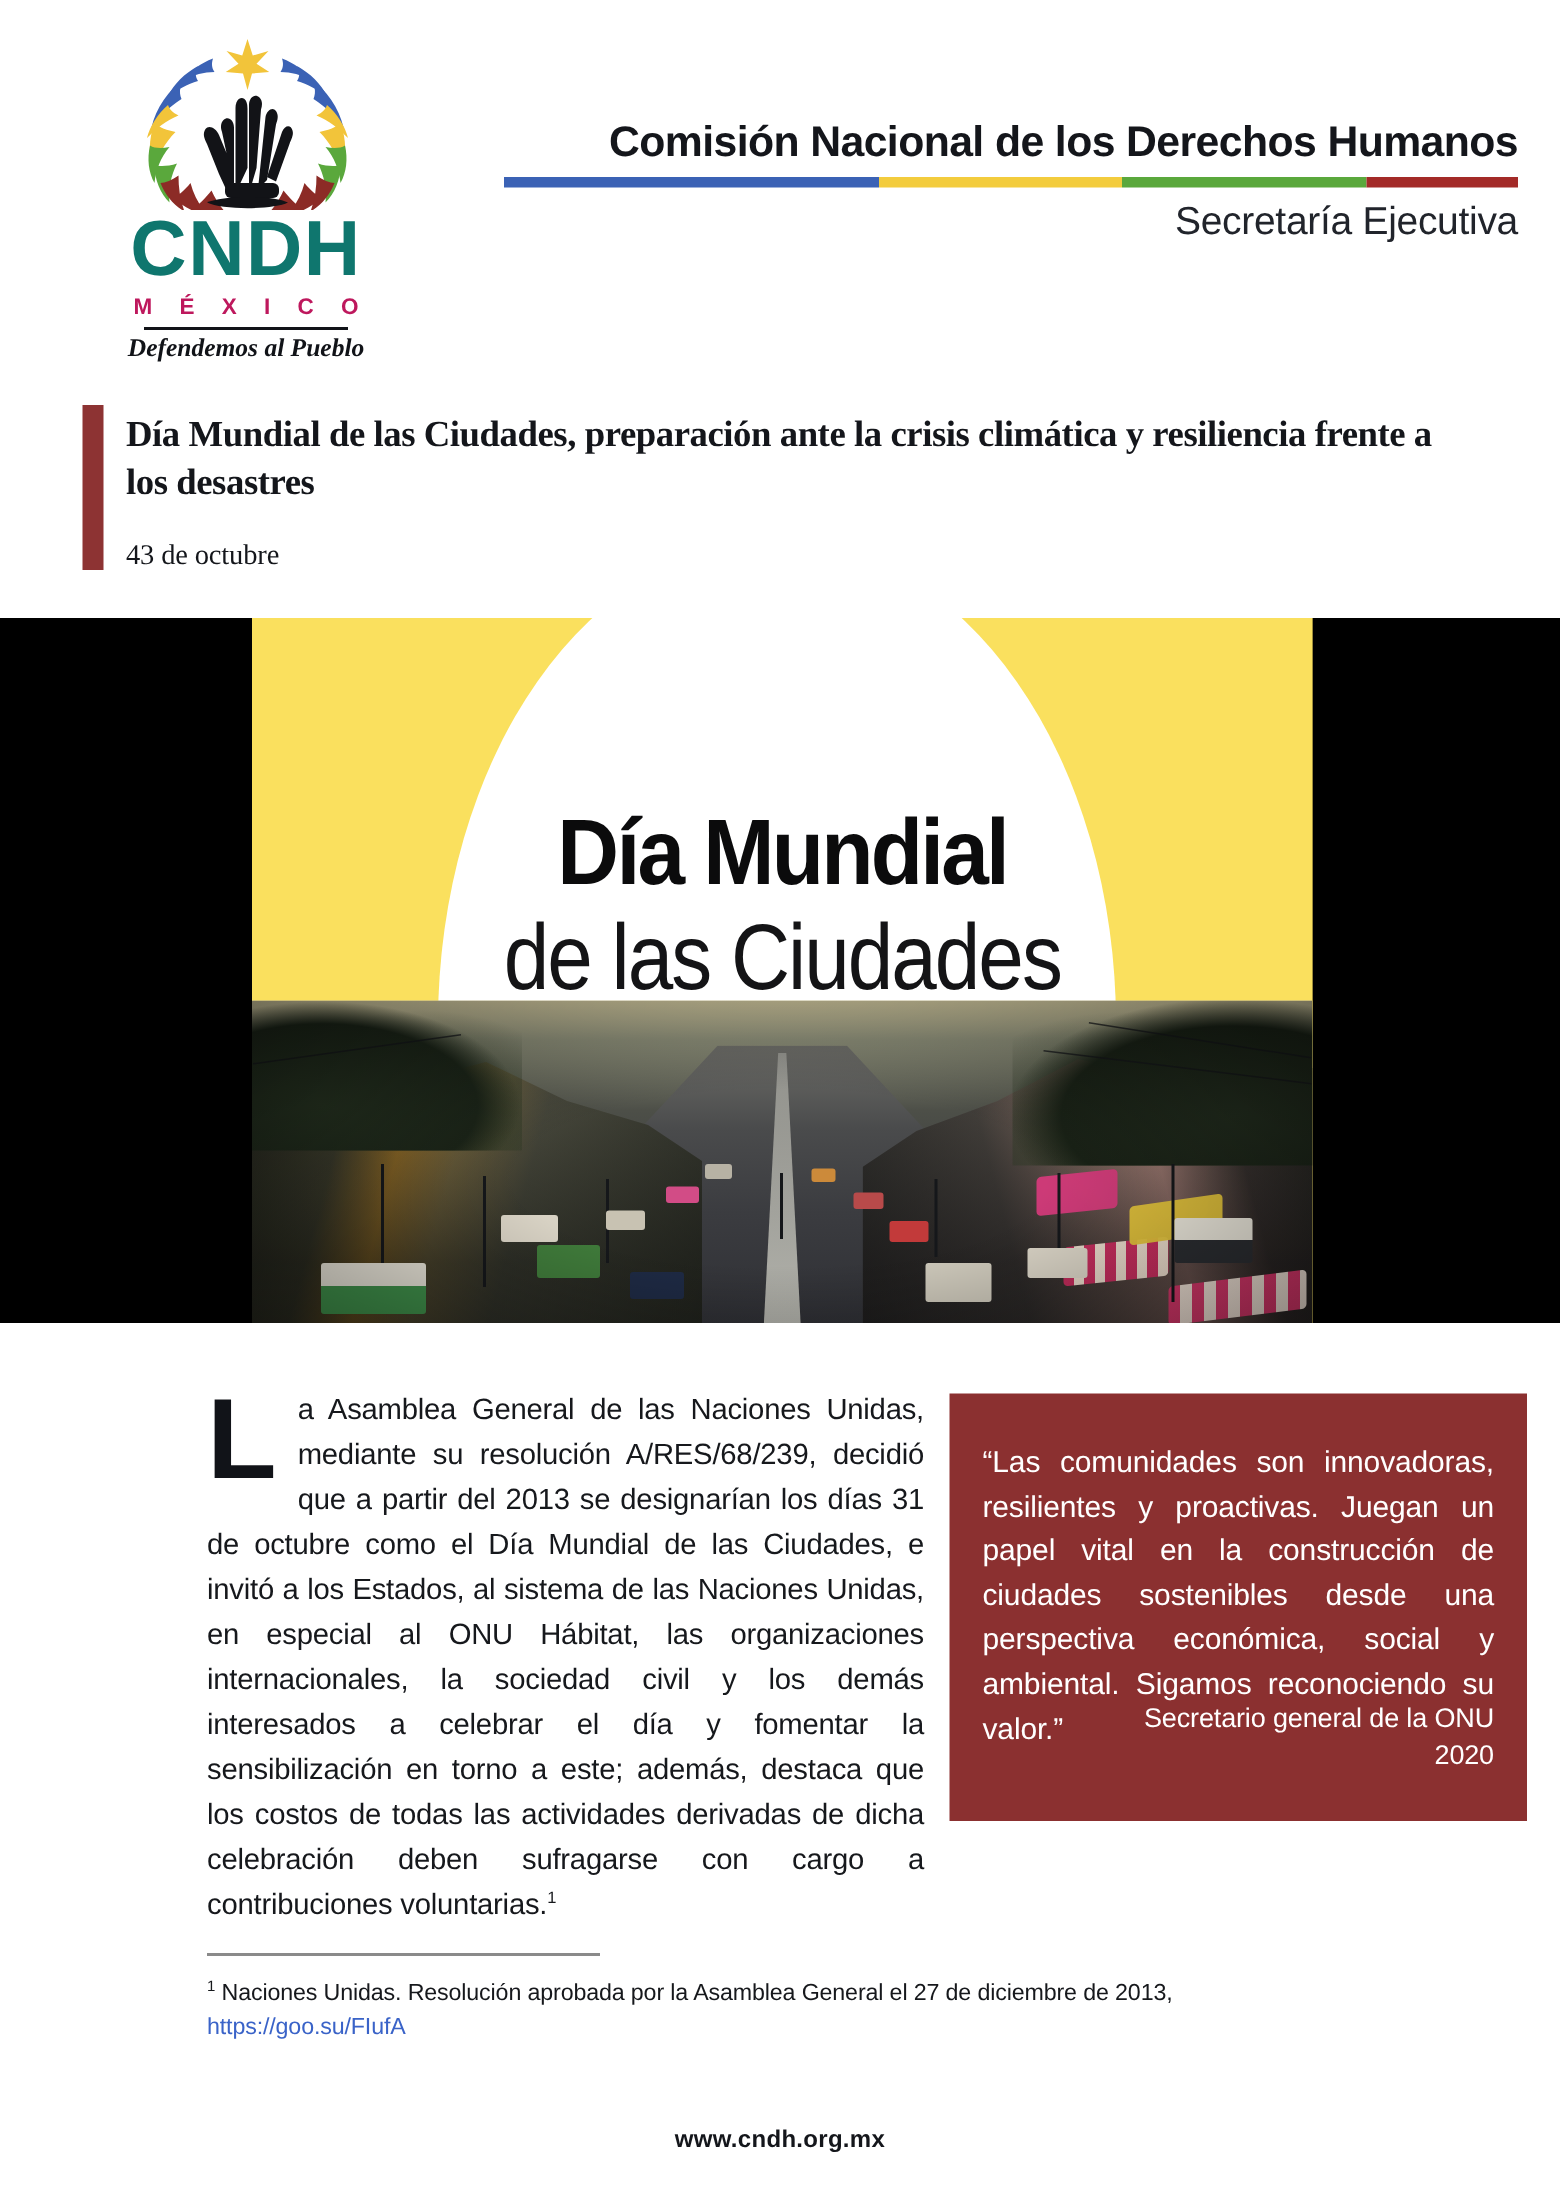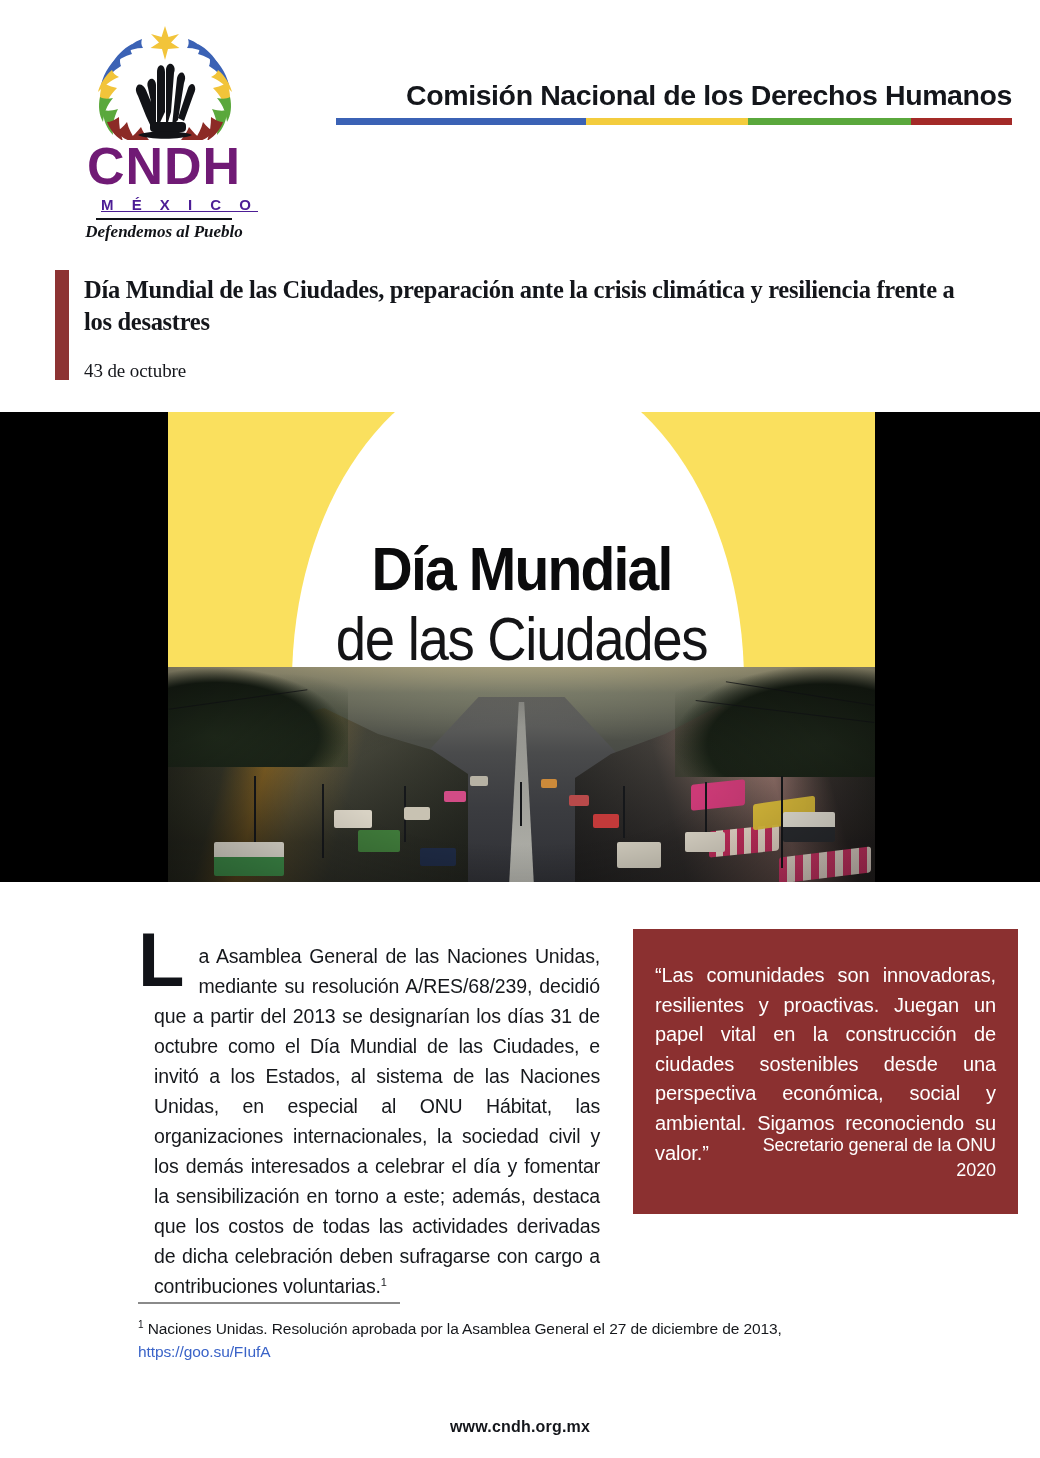--- a/index.html
+++ b/index.html
@@ -37,34 +37,33 @@
   }
   .logo-cndh {
     position: absolute;
     left: 0; top: 118px;
     width: 212px;
     text-align: center;
     font-family: "Liberation Sans", sans-serif;
     font-weight: bold;
     font-size: 52px;
     letter-spacing: 1px;
-    color: #701a75;
+    color: #0f766e;
     line-height: 1;
   }
   .logo-mexico {
     position: absolute;
-    left: 12px; top: 174px;
+    left: 0; top: 174px;
     width: 212px;
     text-align: center;
     font-size: 15px;
     font-weight: bold;
     letter-spacing: 7px;
-    color: #4c1d95;
+    color: #be185d;
     text-indent: 7px;
-    text-decoration: underline;
   }
   .logo-divider {
     position: absolute;
     left: 38px; top: 196px;
     width: 136px;
     height: 2px;
     background: #111318;
   }
   .logo-tagline {
     position: absolute;
@@ -297,21 +296,21 @@
   .dropcap {
     float: left;
     font-size: 76px;
     line-height: 0.82;
     font-weight: bold;
     margin: 4px 14px 0 0;
     color: #111318;
     font-family: "Liberation Sans", sans-serif;
   }
   .body-col p {
-    margin: 16px;
+    margin: 0;
     font-size: 19.5px;
     line-height: 1.54;
     text-align: justify;
     color: #16181c;
     letter-spacing: -0.15px;
   }
   .body-col sup { font-size: 11px; vertical-align: super; }
 
   
   .quote-box {
@@ -434,20 +433,21 @@
   </div>
 
   <div class="header-title-block">
     <div class="header-title">Comisión Nacional de los Derechos Humanos</div>
     <div class="header-rule">
       <span style="width:37%;background:#3b62b5"></span>
       <span style="width:24%;background:#f3cc3d"></span>
       <span style="width:24%;background:#5aa83c"></span>
       <span style="width:15%;background:#a32a28"></span>
     </div>
+    <div class="header-sub">Secretaría Ejecutiva</div>
   </div>
 </div>
 
 <div class="title-section">
   <div class="title-accent"></div>
   <div class="doc-title">Día Mundial de las Ciudades, preparación ante la crisis climática y resiliencia frente a los desastres</div>
   <div class="doc-date">43 de octubre</div>
 </div>
 
 <div class="banner">

